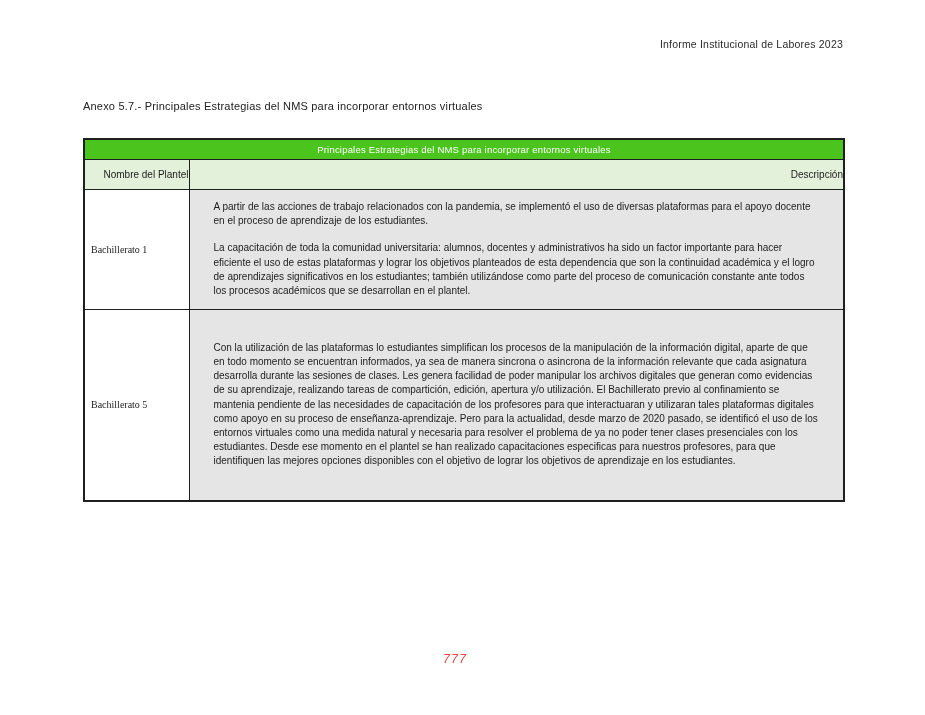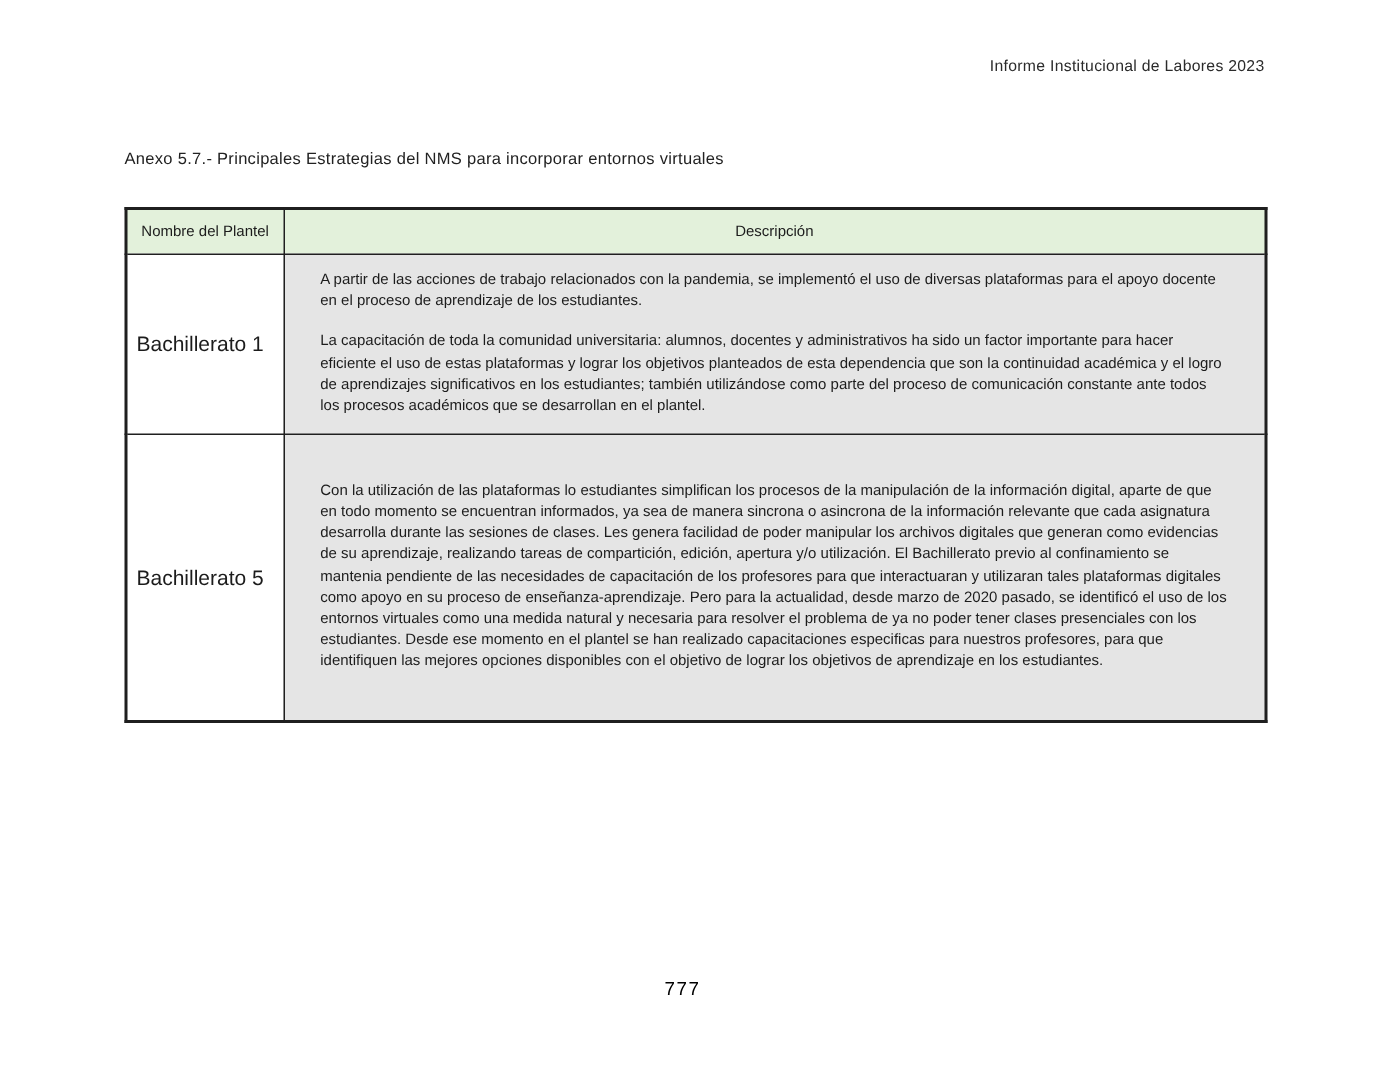--- a/index.html
+++ b/index.html
@@ -47,29 +47,30 @@
     height: 20px;
     background: #4cc41e;
     color: #ffffff;
     text-align: center;
     font-size: 9.5px;
     letter-spacing: 0.2px;
   }
   .colhead-cell {
     height: 30px;
     background: #e3f1db;
-    text-align: center;
+    text-align: right;
     font-size: 10px;
     color: #1c1c1c;
   }
   .plantel-cell {
     padding: 4px 6px;
-    font-size: 14px;
+    font-size: 10px;
     vertical-align: middle;
     background: #ffffff;
+    font-family: Liberation Serif, serif;
   }
   .desc-cell {
     padding: 7px 24px;
     vertical-align: top;
     background: #e5e5e5;
   }
   .desc-cell p {
     font-size: 10px;
     line-height: 1.42;
     color: #1c1c1c;
@@ -78,37 +79,41 @@
   .desc-cell p + p { margin-top: 13px; }
   .row-1 { height: 120px; }
   .row-2 { height: 192px; }
   .page-number {
     position: absolute;
     top: 652px;
     left: 0;
     width: 910px;
     text-align: center;
     font-size: 12.5px;
-    color: #000000;
+    font-style: italic;
+    color: #ef4444;
     letter-spacing: 1px;
   }
 </style>
 </head>
 <body>
 
 <div class="running-header">Informe Institucional de Labores 2023</div>
 
 <div class="page-title">Anexo 5.7.- Principales Estrategias del NMS para incorporar entornos virtuales</div>
 
 <table class="annex-table">
   <colgroup>
     <col class="col-plantel">
     <col class="col-desc">
   </colgroup>
   <tbody>
+    <tr>
+      <td class="banner-cell" colspan="2">Principales Estrategias del NMS para incorporar entornos virtuales</td>
+    </tr>
     <tr>
       <td class="colhead-cell">Nombre del Plantel</td>
       <td class="colhead-cell">Descripción</td>
     </tr>
     <tr class="row-1">
       <td class="plantel-cell">Bachillerato 1</td>
       <td class="desc-cell">
         <p>A partir de las acciones de trabajo relacionados con la pandemia, se implementó el uso de diversas plataformas para el apoyo docente en el proceso de aprendizaje de los estudiantes.</p>
         <p>La capacitación de toda la comunidad universitaria: alumnos, docentes y administrativos ha sido un factor importante para hacer eficiente el uso de estas plataformas y lograr los objetivos planteados de esta dependencia que son la continuidad académica y el logro de aprendizajes significativos en los estudiantes; también utilizándose como parte del proceso de comunicación constante ante todos los procesos académicos que se desarrollan en el plantel.</p>
       </td>

